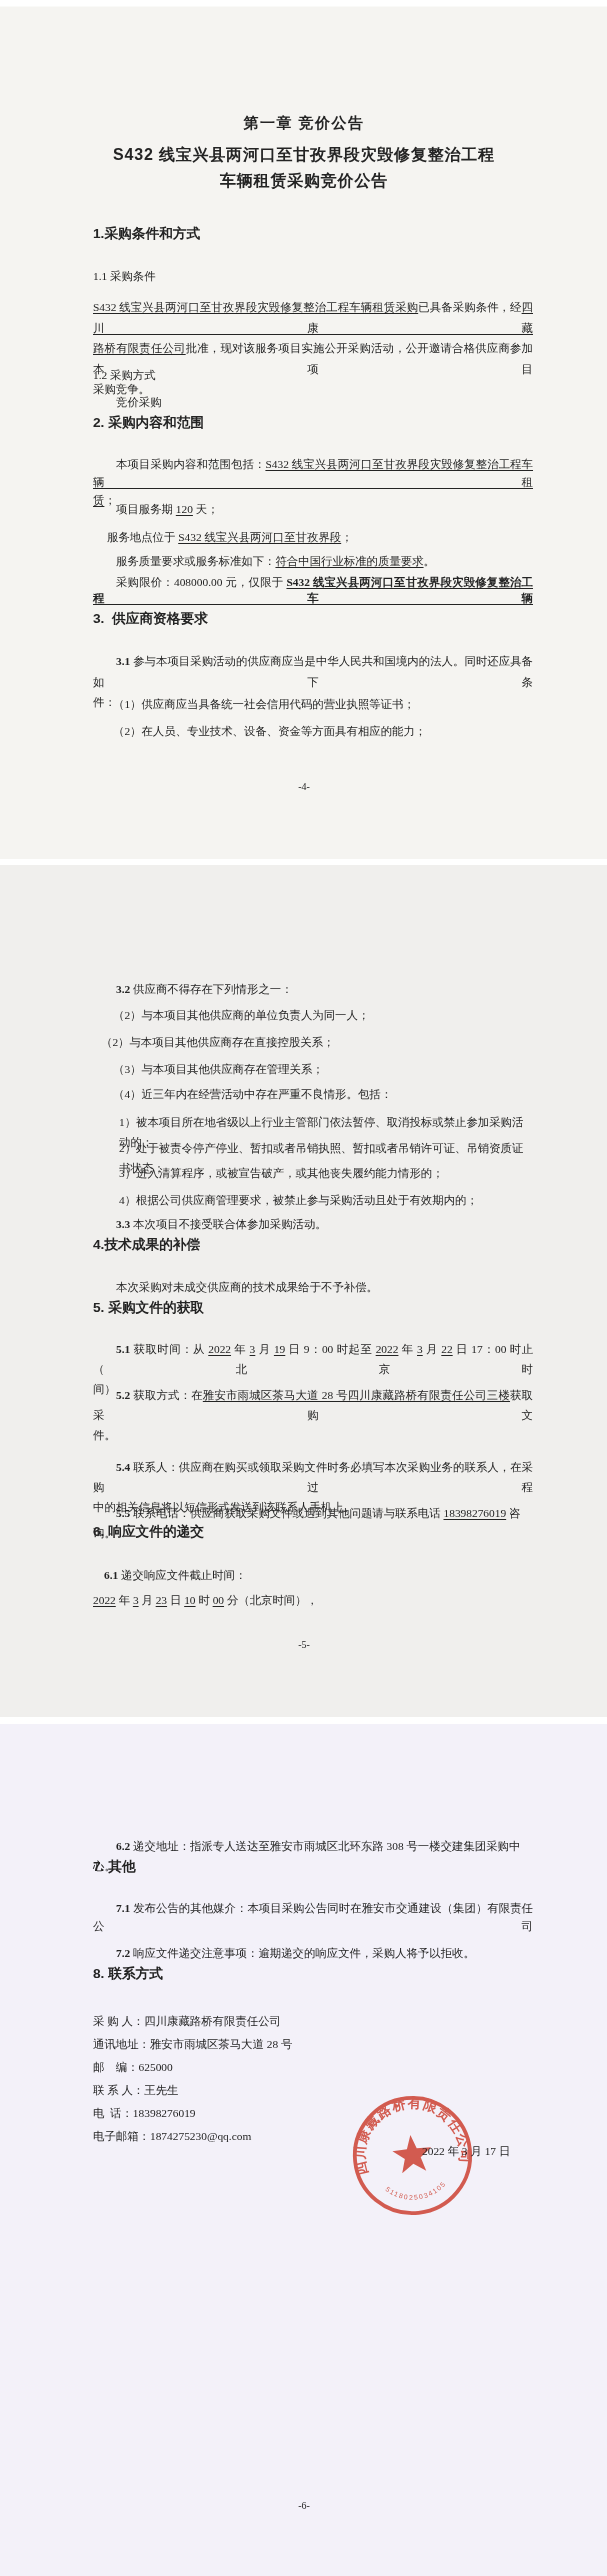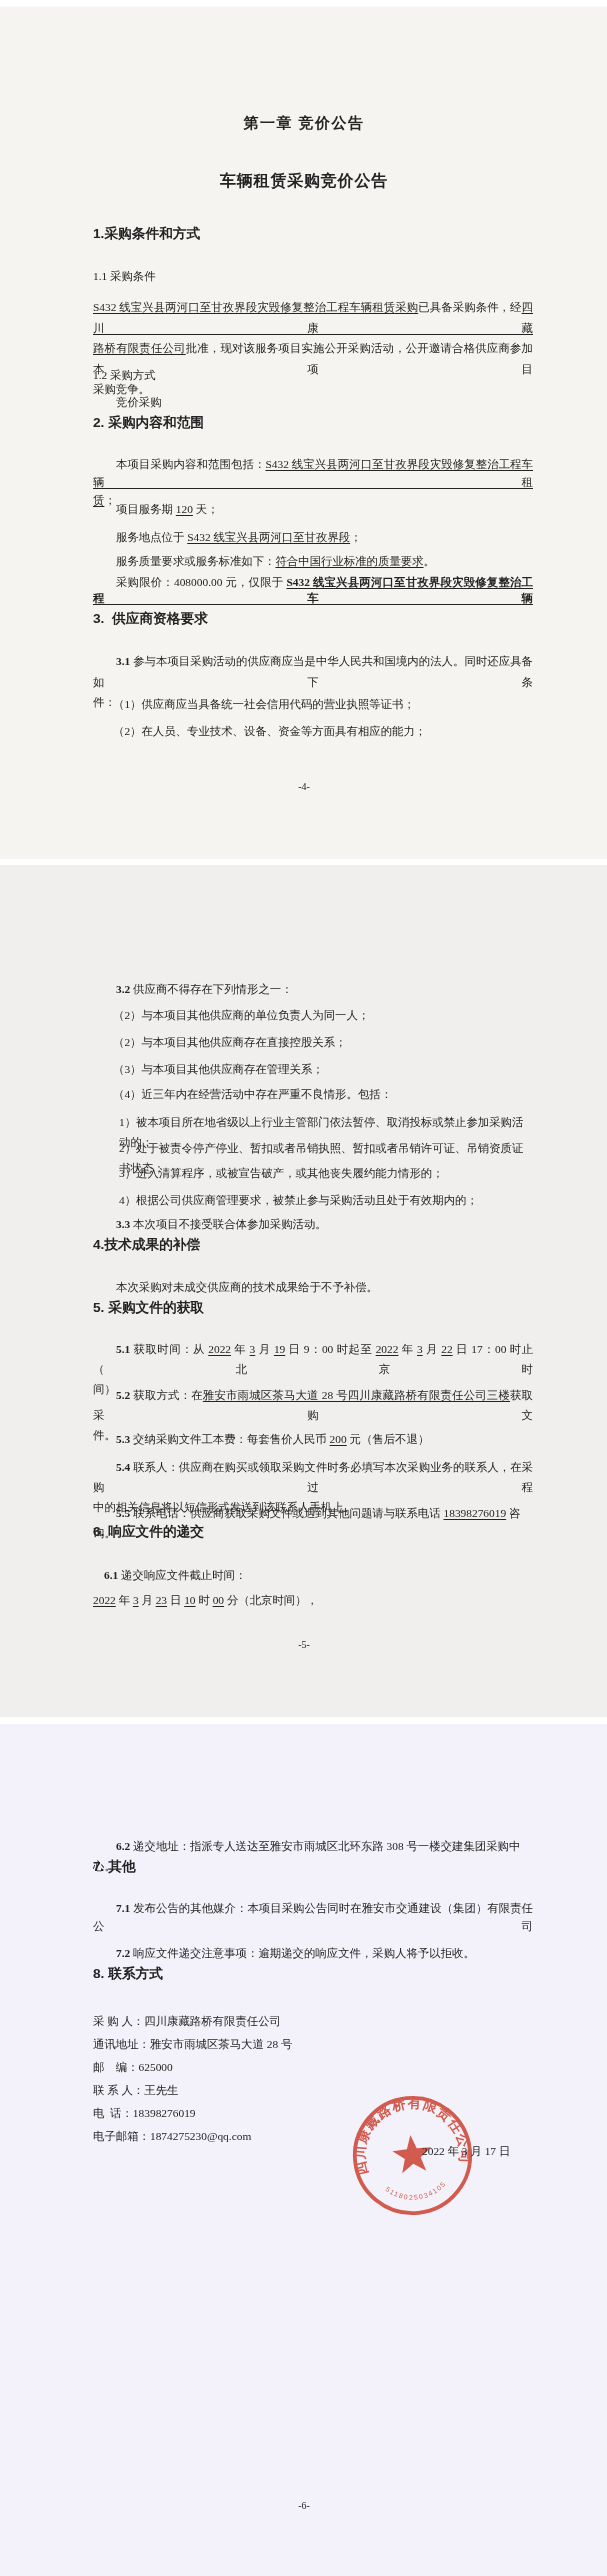--- a/index.html
+++ b/index.html
@@ -18,20 +18,23 @@
   .b{font-weight:700;}
   .seal-svg{position:absolute;opacity:.86;mix-blend-mode:multiply;}
 </style>
 </head>
 <body>
 
 <div class="page page-1">
     <div class="block sans center" style="top: 106px; left: 93px; width: 422px; font-size: 15px; line-height: 21px; font-weight: 700; letter-spacing: 1.5px;">
       <div class="tline"><span class="">第一章 竞价公告</span></div>
     </div>
+    <div class="block sans center" style="top: 137px; left: 93px; width: 422px; font-size: 16px; line-height: 23px; font-weight: 700; letter-spacing: 0.8px;">
+      <div class="tline"><span class="">S432 线宝兴县两河口至甘孜界段灾毁修复整治工程</span></div>
+    </div>
     <div class="block sans center" style="top: 163px; left: 93px; width: 422px; font-size: 16px; line-height: 23px; font-weight: 700; letter-spacing: 0.8px;">
       <div class="tline"><span class="">车辆租赁采购竞价公告</span></div>
     </div>
     <div class="block sans" style="top: 218px; left: 93px; width: 440px; font-size: 13.7px; line-height: 20px; font-weight: 700;">
       <div class="tline"><span class="">1.采购条件和方式</span></div>
     </div>
     <div class="block" style="top: 260px; left: 93px; width: 440px;">
       <div class="tline"><span class="">1.1 采购条件</span></div>
     </div>
     <div class="block" style="top: 291px; left: 93px; width: 440px; line-height: 20.5px;">
@@ -48,21 +51,21 @@
     <div class="block sans" style="top: 407px; left: 93px; width: 440px; font-size: 13.7px; line-height: 20px; font-weight: 700;">
       <div class="tline"><span class="">2. 采购内容和范围</span></div>
     </div>
     <div class="block" style="top: 449px; left: 93px; width: 440px; line-height: 18px;">
       <div class="tline fill" style="text-indent: 23px;"><span class="">本项目采购内容和范围包括：</span><span class="u ">S432 线宝兴县两河口至甘孜界段灾毁修复整治工程车辆租</span></div>
       <div class="tline"><span class="u ">赁</span><span class="">；</span></div>
     </div>
     <div class="block" style="top: 493px; left: 93px; width: 440px;">
       <div class="tline" style="text-indent: 23px;"><span class="">项目服务期 </span><span class="u ">120</span><span class=""> 天；</span></div>
     </div>
-    <div class="block" style="top: 521px; left: 93px; width: 440px;">
+    <div class="block" style="top: 521px; left: 84px; width: 440px;">
       <div class="tline" style="text-indent: 23px;"><span class="">服务地点位于 </span><span class="u ">S432 线宝兴县两河口至甘孜界段</span><span class="">；</span></div>
     </div>
     <div class="block" style="top: 545px; left: 93px; width: 440px;">
       <div class="tline" style="text-indent: 23px;"><span class="">服务质量要求或服务标准如下：</span><span class="u ">符合中国行业标准的质量要求</span><span class="">。</span></div>
     </div>
     <div class="block" style="top: 568px; left: 93px; width: 440px; line-height: 16px;">
       <div class="tline fill" style="text-indent: 23px;"><span class="">采购限价：408000.00 元，仅限于 </span><span class="u b">S432 线宝兴县两河口至甘孜界段灾毁修复整治工程车辆</span></div>
     </div>
     <div class="block sans" style="top: 603px; left: 93px; width: 440px; font-size: 13.7px; line-height: 20px; font-weight: 700;">
       <div class="tline"><span class="">3.  供应商资格要求</span></div>
@@ -82,21 +85,21 @@
     </div>
   </div>
 
 <div class="page page-2">
     <div class="block" style="top: 114px; left: 93px; width: 440px;">
       <div class="tline" style="padding-left: 23px;"><span class="b">3.2 </span><span class="">供应商不得存在下列情形之一：</span></div>
     </div>
     <div class="block" style="top: 140px; left: 93px; width: 440px;">
       <div class="tline" style="padding-left: 20px;"><span class="">（2）与本项目其他供应商的单位负责人为同一人；</span></div>
     </div>
-    <div class="block" style="top: 167px; left: 93px; width: 440px;">
+    <div class="block" style="top: 167px; left: 81px; width: 440px;">
       <div class="tline" style="padding-left: 20px;"><span class="">（2）与本项目其他供应商存在直接控股关系；</span></div>
     </div>
     <div class="block" style="top: 194px; left: 93px; width: 440px;">
       <div class="tline" style="padding-left: 20px;"><span class="">（3）与本项目其他供应商存在管理关系；</span></div>
     </div>
     <div class="block" style="top: 219px; left: 93px; width: 440px;">
       <div class="tline" style="padding-left: 20px;"><span class="">（4）近三年内在经营活动中存在严重不良情形。包括：</span></div>
     </div>
     <div class="block" style="top: 247px; left: 93px; width: 440px;">
       <div class="tline" style="padding-left: 26px;"><span class="">1）被本项目所在地省级以上行业主管部门依法暂停、取消投标或禁止参加采购活动的；</span></div>
@@ -122,23 +125,20 @@
     <div class="block sans" style="top: 433px; left: 93px; width: 440px; font-size: 13.7px; line-height: 20px; font-weight: 700;">
       <div class="tline"><span class="">5. 采购文件的获取</span></div>
     </div>
     <div class="block" style="top: 474px; left: 93px; width: 440px; line-height: 20px;">
       <div class="tline fill" style="text-indent: 23px;"><span class="b">5.1 </span><span class="">获取时间：从 </span><span class="u ">2022</span><span class=""> 年 </span><span class="u ">3</span><span class=""> 月 </span><span class="u ">19</span><span class=""> 日 9：00 时起至 </span><span class="u ">2022</span><span class=""> 年 </span><span class="u ">3</span><span class=""> 月 </span><span class="u ">22</span><span class=""> 日 17：00 时止（北京时</span></div>
       <div class="tline"><span class="">间）</span></div>
     </div>
     <div class="block" style="top: 520px; left: 93px; width: 440px; line-height: 20px;">
       <div class="tline fill" style="text-indent: 23px;"><span class="b">5.2 </span><span class="">获取方式：在</span><span class="u ">雅安市雨城区茶马大道 28 号四川康藏路桥有限责任公司三楼</span><span class="">获取采购文</span></div>
       <div class="tline"><span class="">件。</span></div>
-    </div>
-    <div class="block" style="top: 564px; left: 93px; width: 440px;">
-      <div class="tline" style="text-indent: 23px;"><span class="b">5.3 </span><span class="">交纳采购文件工本费：每套售价人民币 </span><span class="u ">200</span><span class=""> 元（售后不退）</span></div>
     </div>
     <div class="block" style="top: 592px; left: 93px; width: 440px; line-height: 20px;">
       <div class="tline fill" style="text-indent: 23px;"><span class="b">5.4 </span><span class="">联系人：供应商在购买或领取采购文件时务必填写本次采购业务的联系人，在采购过程</span></div>
       <div class="tline"><span class="">中的相关信息将以短信形式发送到该联系人手机上。</span></div>
     </div>
     <div class="block" style="top: 638px; left: 93px; width: 440px;">
       <div class="tline" style="text-indent: 23px;"><span class="b">5.5 </span><span class="">联系电话：供应商获取采购文件或遇到其他问题请与联系电话 </span><span class="u ">18398276019</span><span class=""> 咨询。</span></div>
     </div>
     <div class="block sans" style="top: 657px; left: 93px; width: 440px; font-size: 13.7px; line-height: 20px; font-weight: 700;">
       <div class="tline"><span class="">6. 响应文件的递交</span></div>

